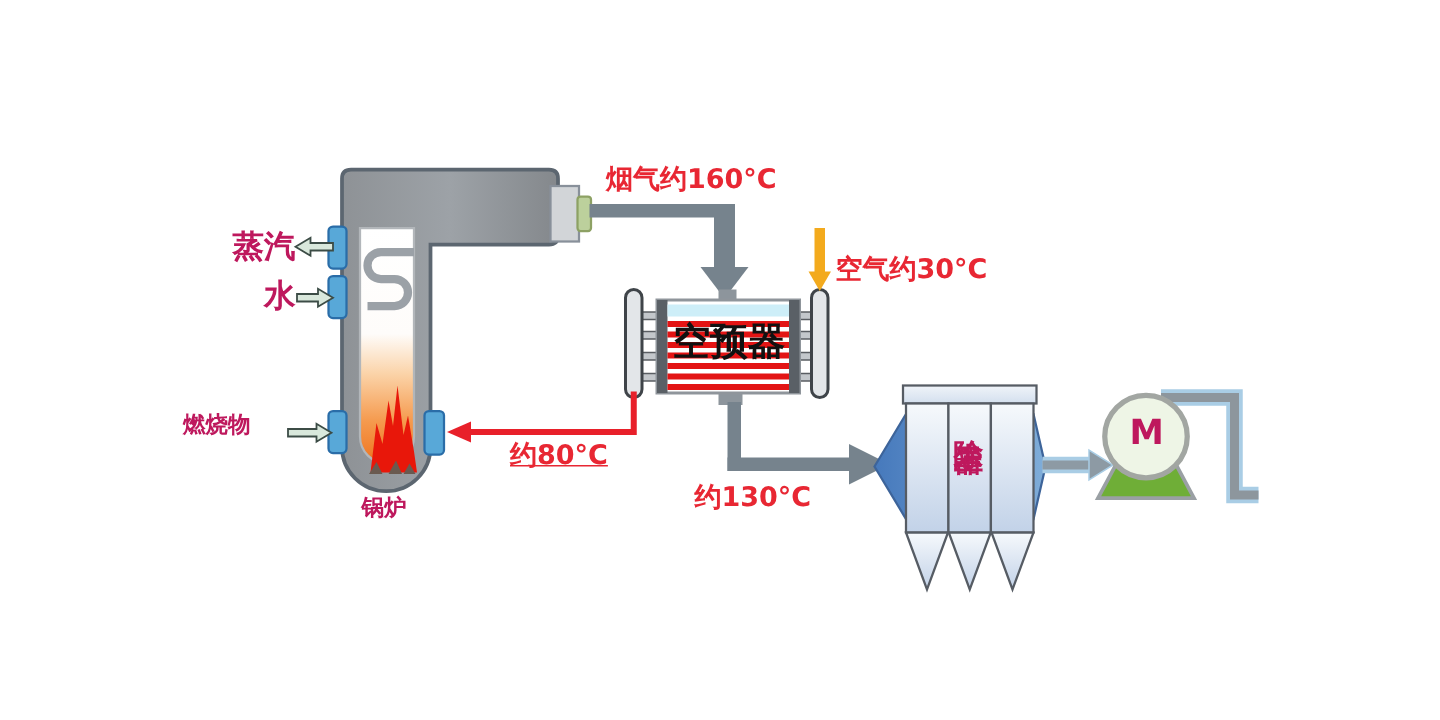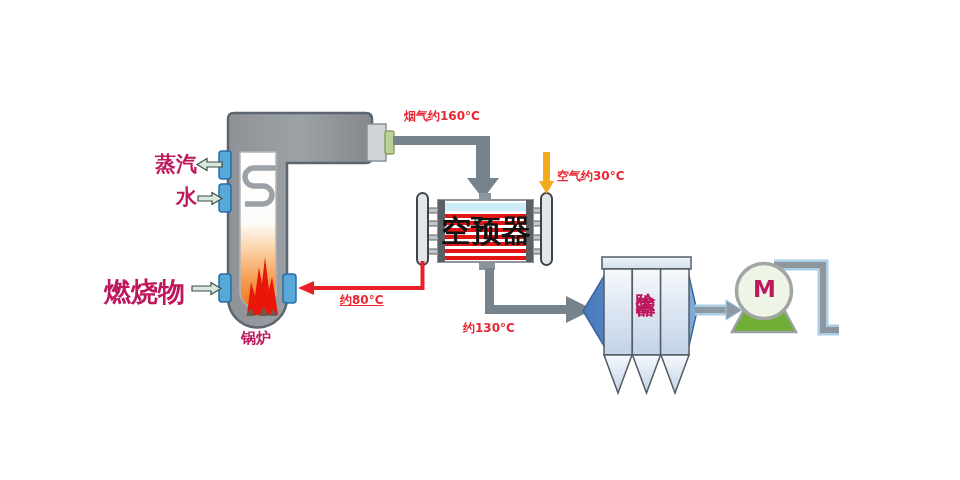--- a/index.html
+++ b/index.html
@@ -5,21 +5,21 @@
   html,body{margin:0;padding:0;background:#fff;}
   .canvas{
     position:relative;width:960px;height:480px;background:#ffffff;overflow:hidden;
     font-family:"DejaVu Sans",sans-serif;
   }
   .canvas svg{position:absolute;left:0;top:0;}
   .lbl{
     position:absolute;font-weight:bold;color:#be185d;white-space:nowrap;
     font-family:"DejaVu Sans",sans-serif;line-height:1.1;
   }
-  .red{color:#e82733;font-size:12px;}
+  .red{color:#e82733;font-size:18px;}
   .big{font-size:15px;}
   .vert{writing-mode:vertical-rl;text-orientation:upright;letter-spacing:2px;}
   .ctr{text-align:center;}
   .rt{text-align:right;}
 </style>
 </head>
 <body>
 
 <div class="canvas">
 
@@ -150,25 +150,25 @@
   <g>
     <path d="M774,265 H823 V330 H839" fill="none" stroke="#a9cde5" stroke-width="11"></path>
     <path d="M774,265 H823 V330 H839" fill="none" stroke="#8d969d" stroke-width="6"></path>
     <polygon points="747,304 781,304 796,332 732,332" fill="#6fae37" stroke="#9aa0a4" stroke-width="2.5"></polygon>
     <circle cx="764" cy="291" r="27.5" fill="#eef5e6" stroke="#a2a6a2" stroke-width="3.5"></circle>
   </g>
 </svg>
 
 <div class="lbl rt" style="left:145px;top:153px;width:52px;font-size:21px;">蒸汽</div>
 <div class="lbl rt" style="left:163px;top:186px;width:34px;font-size:21px;">水</div>
-<div class="lbl" style="left:104px;top:277px;font-size:27px;">燃烧物</div>
+<div class="lbl" style="left:122px;top:277px;font-size:15px;font-family:Liberation Mono, monospace;">燃烧物</div>
 <div class="lbl ctr big" style="left:224px;top:330px;width:64px;">锅炉</div>
 
 <div class="lbl red" style="left:404px;top:110px;">烟气约160°C</div>
 <div class="lbl red" style="left:557px;top:170px;">空气约30°C</div>
 <div class="lbl red" style="left:340px;top:294px;text-decoration:underline;">约80°C</div>
 <div class="lbl red" style="left:463px;top:322px;">约130°C</div>
 
-<div class="lbl ctr" style="left:440px;top:214px;width:92px;font-size:30px;color:#111;">空预器</div>
+<div class="lbl ctr" style="left:440px;top:214px;width:92px;font-size:25px;color:#111;">空预器</div>
 <div class="lbl vert" style="left:635px;top:277px;font-size:20px;height:80px;">除尘器</div>
 <div class="lbl ctr" style="left:748px;top:277px;width:33px;font-size:23px;">M</div>
 
 </div>
 
 </body></html>

